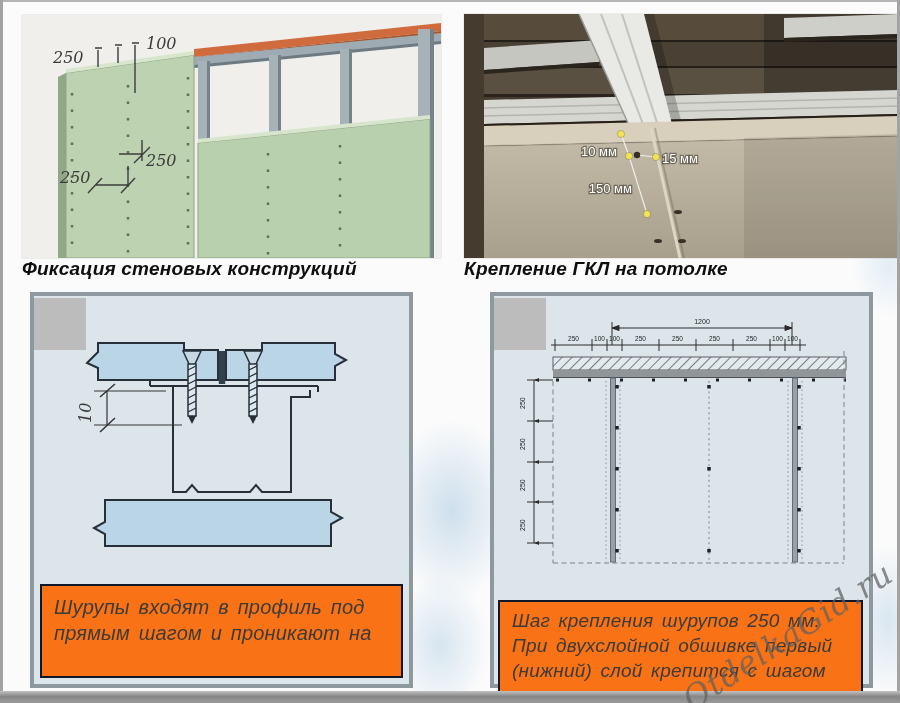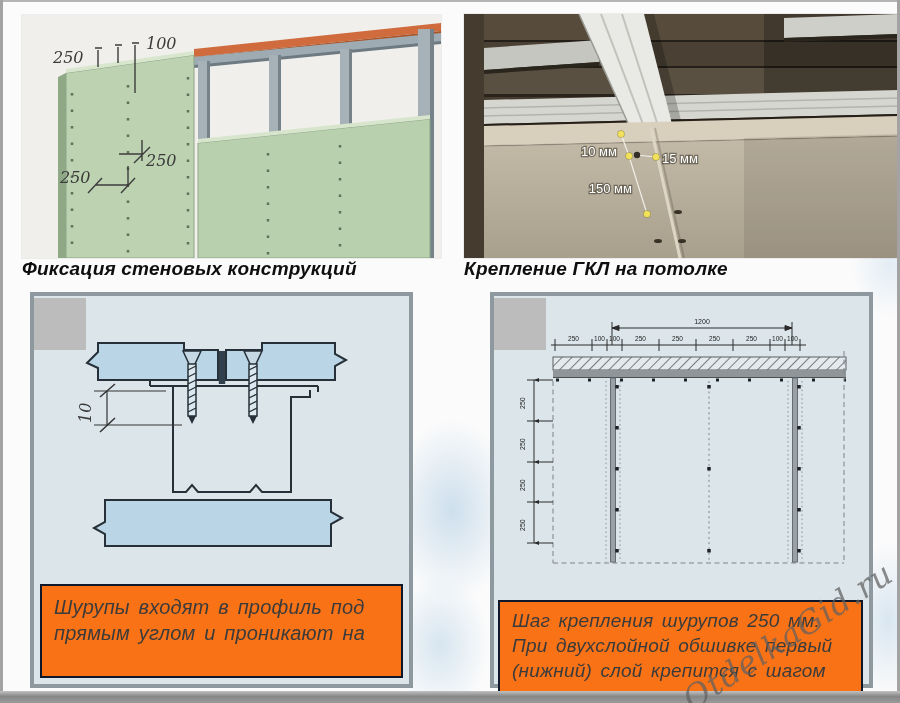--- a/index.html
+++ b/index.html
@@ -206,21 +206,21 @@
       </g>
 
       <g stroke="#333" stroke-width="1.2" fill="none">
         <path d="M60,95 H132 M60,129 H148 M73,95 V129"></path>
         <path d="M66,101 L81,88 M66,136 L81,122" stroke-width="1.5"></path>
       </g>
       <text transform="translate(57,127) rotate(-90)" class="dimtxt" font-size="15">10</text>
     </svg>
     <div class="cap-box" id="screw-capbox">
       <div class="cap-line">Шурупы входят в профиль под</div>
-      <div class="cap-line">прямым углом и проникают на</div>
+      <div class="cap-line">прямым шагом и проникают на</div>
     </div>
   </div>
 
   <div class="diagram-panel" id="spacing-panel">
     <div class="logo-block"></div>
     <svg width="375" height="278" viewBox="0 0 375 278" style="position:absolute;left:0;top:0;">
       <defs>
         <pattern id="hb" width="7" height="7" patternUnits="userSpaceOnUse" patternTransform="rotate(45)">
           <rect width="7" height="7" fill="#e3eaed"></rect>
           <line x1="0" y1="0" x2="0" y2="7" stroke="#6a6f73" stroke-width="1.8"></line>

